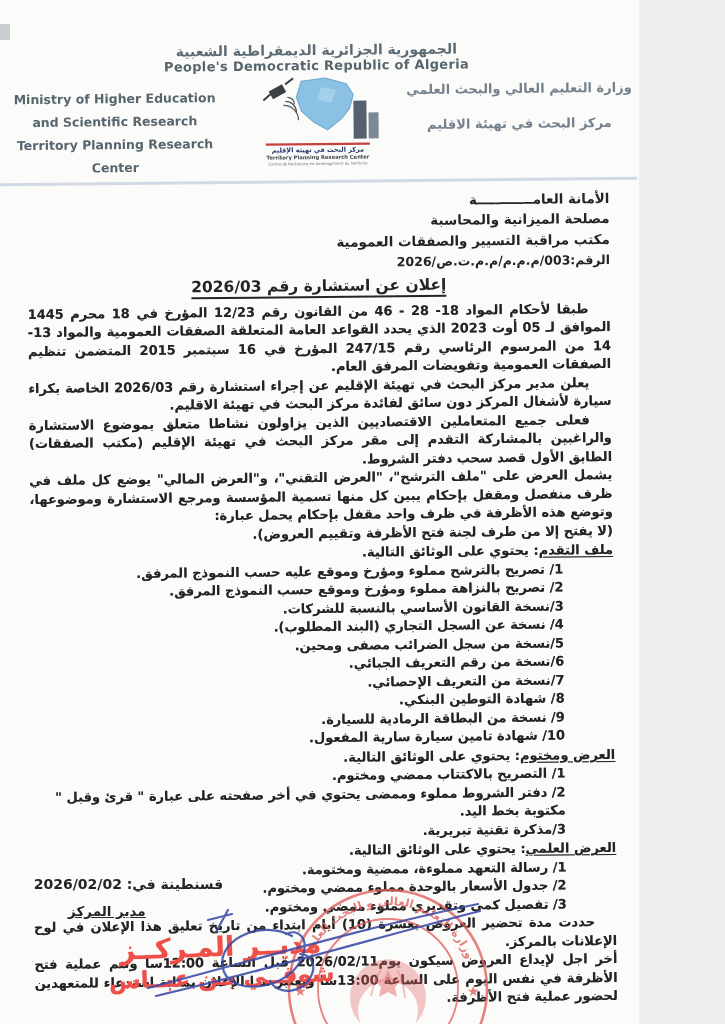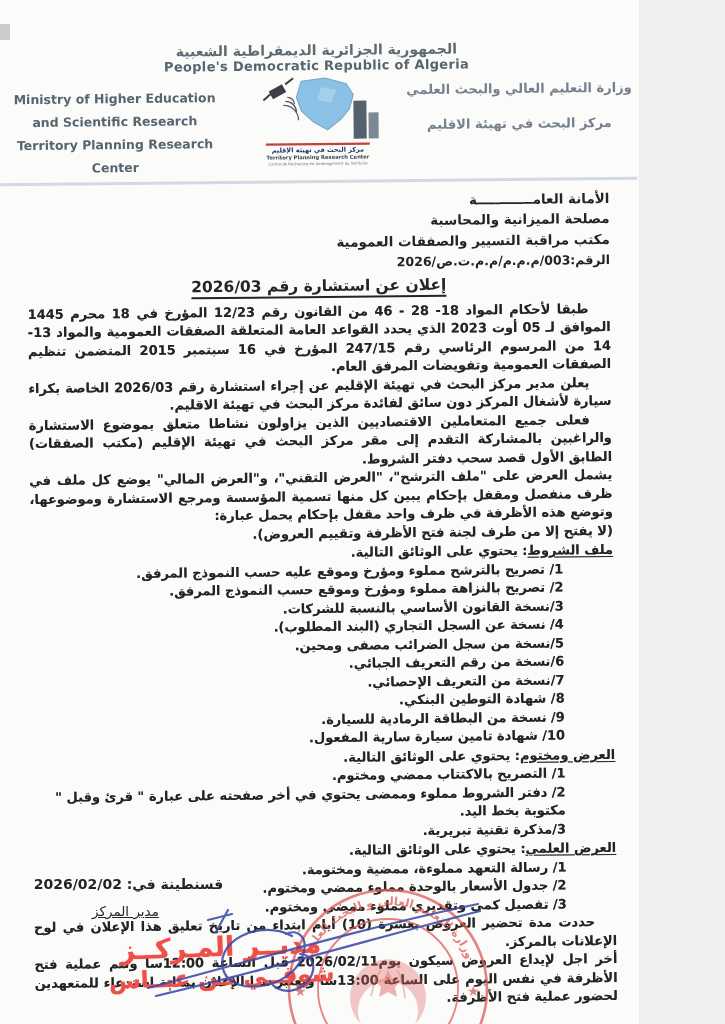--- a/index.html
+++ b/index.html
@@ -36,22 +36,22 @@
                line-height:18.5px; text-shadow:0 0 .5px rgba(40,40,40,.45); }
   .para { text-align:justify; text-align-last:right; }
   .para.indent { text-indent:22px; }
   .sec-head { text-align:right; margin-top:1px; }
   .u { text-decoration:underline; text-underline-offset:2px; }
   .item { text-align:right; padding-left:0; padding-right:50px; }
 
   
   .place-date { position:absolute; left:26px; top:876px; width:205px; text-align:center;
                 direction:rtl; font-size:14px; font-weight:bold; }
-  .director { position:absolute; left:68px; top:903px; width:115px; text-align:center;
-              direction:rtl; font-size:13.5px; font-weight:normal; text-decoration:underline; }
+  .director { position:absolute; left:68px; top:903px; width:115px; text-align:left;
+              direction:rtl; font-size:13.5px; font-weight:bold; text-decoration:underline; }
   .red-name { position:absolute; left:86px; top:930px; width:270px; direction:rtl; text-align:center;
               color:#ee4f49; font-weight:bold; transform:rotate(-2deg); z-index:3;
               text-shadow:0 0 1px rgba(238,79,73,.65); }
   .red-name .l1 { font-size:27px; line-height:1.25; }
   .red-name .l2 { font-size:23px; line-height:1.2; }
   .stamp { position:absolute; left:283px; top:884px; z-index:2; }
   .signature { position:absolute; left:120px; top:884px; z-index:4; }
   .artifact { position:absolute; left:0; top:24px; width:10px; height:16px; background:#9aa0a6; opacity:.5; }
 </style>
 </head>
@@ -120,21 +120,21 @@
     </div>
 
     <div class="body-text" id="paragraphs">
         <div class="para indent">طبقا لأحكام المواد 18- 28 - 46 من القانون رقم 12/23 المؤرخ في 18 محرم 1445 الموافق لـ 05 أوت 2023 الذي يحدد القواعد العامة المتعلقة الصفقات العمومية والمواد 13-14 من المرسوم الرئاسي رقم 247/15 المؤرخ في 16 سبتمبر 2015 المتضمن تنظيم الصفقات العمومية وتفويضات المرفق العام.</div>
         <div class="para indent">يعلن مدير مركز البحث في تهيئة الإقليم عن إجراء استشارة رقم 2026/03 الخاصة بكراء سيارة لأشغال المركز دون سائق لفائدة مركز البحث في تهيئة الاقليم.</div>
         <div class="para indent">فعلى جميع المتعاملين الاقتصاديين الذين يزاولون نشاطا متعلق بموضوع الاستشارة والراغبين بالمشاركة التقدم إلى مقر مركز البحث في تهيئة الإقليم (مكتب الصفقات) الطابق الأول قصد سحب دفتر الشروط.</div>
         <div class="para">يشمل العرض على "ملف الترشح"، "العرض التقني"، و"العرض المالي" يوضع كل ملف في ظرف منفصل ومقفل بإحكام يبين كل منها تسمية المؤسسة ومرجع الاستشارة وموضوعها، وتوضع هذه الأظرفة في ظرف واحد مقفل بإحكام يحمل عبارة:</div>
         <div class="para">(لا يفتح إلا من طرف لجنة فتح الأظرفة وتقييم العروض).</div>
       </div>
     <div class="body-text" id="sections">
-        <div class="sec-head"><span class="u">ملف الشروط</span><span>: يحتوي على الوثائق التالية.</span></div>
+        <div class="sec-head"><span class="u">ملف التقدم</span><span>: يحتوي على الوثائق التالية.</span></div>
         <div class="item">1/ تصريح بالترشح مملوء ومؤرخ وموقع عليه حسب النموذج المرفق.</div>
         <div class="item">2/ تصريح بالنزاهة مملوء ومؤرخ وموقع حسب النموذج المرفق.</div>
         <div class="item">3/نسخة القانون الأساسي بالنسبة للشركات.</div>
         <div class="item">4/ نسخة عن السجل التجاري (البند المطلوب).</div>
         <div class="item">5/نسخة من سجل الضرائب مصفى ومحين.</div>
         <div class="item">6/نسخة من رقم التعريف الجبائي.</div>
         <div class="item">7/نسخة من التعريف الإحصائي.</div>
         <div class="item">8/ شهادة التوطين البنكي.</div>
         <div class="item">9/ نسخة من البطاقة الرمادية للسيارة.</div>
         <div class="item">10/ شهادة تامين سيارة سارية المفعول.</div>

